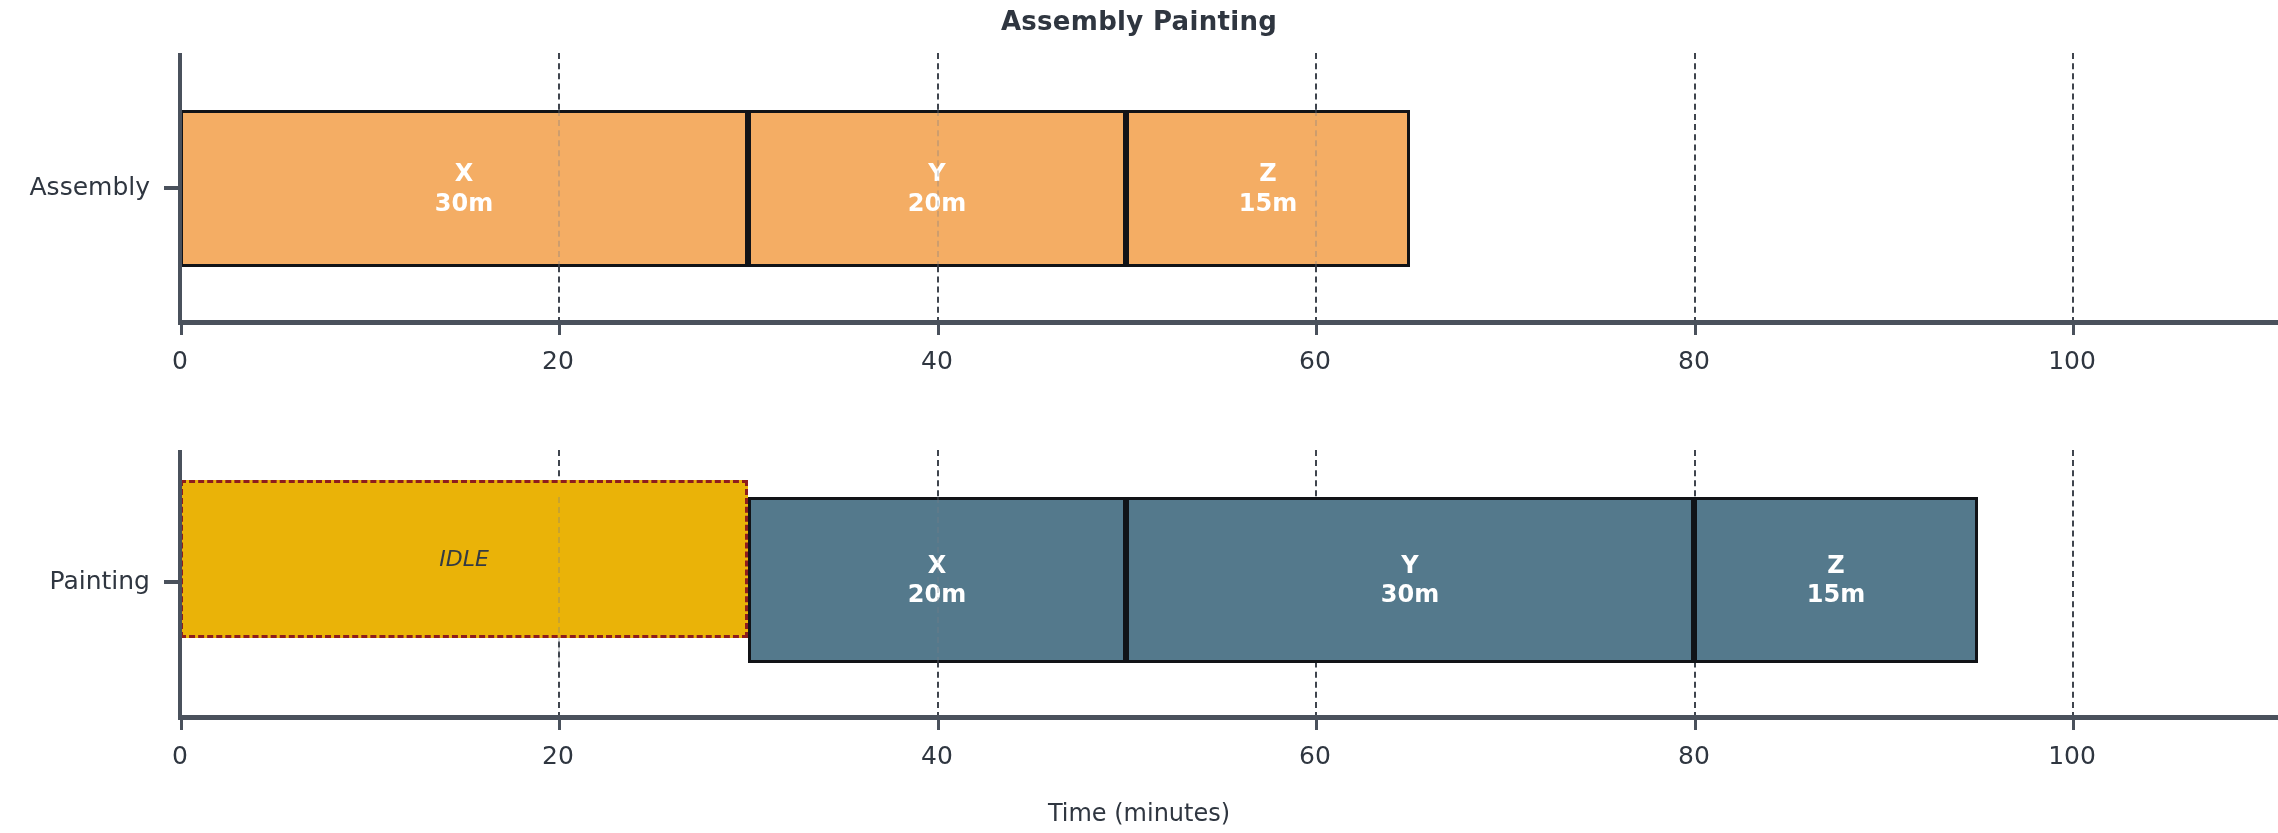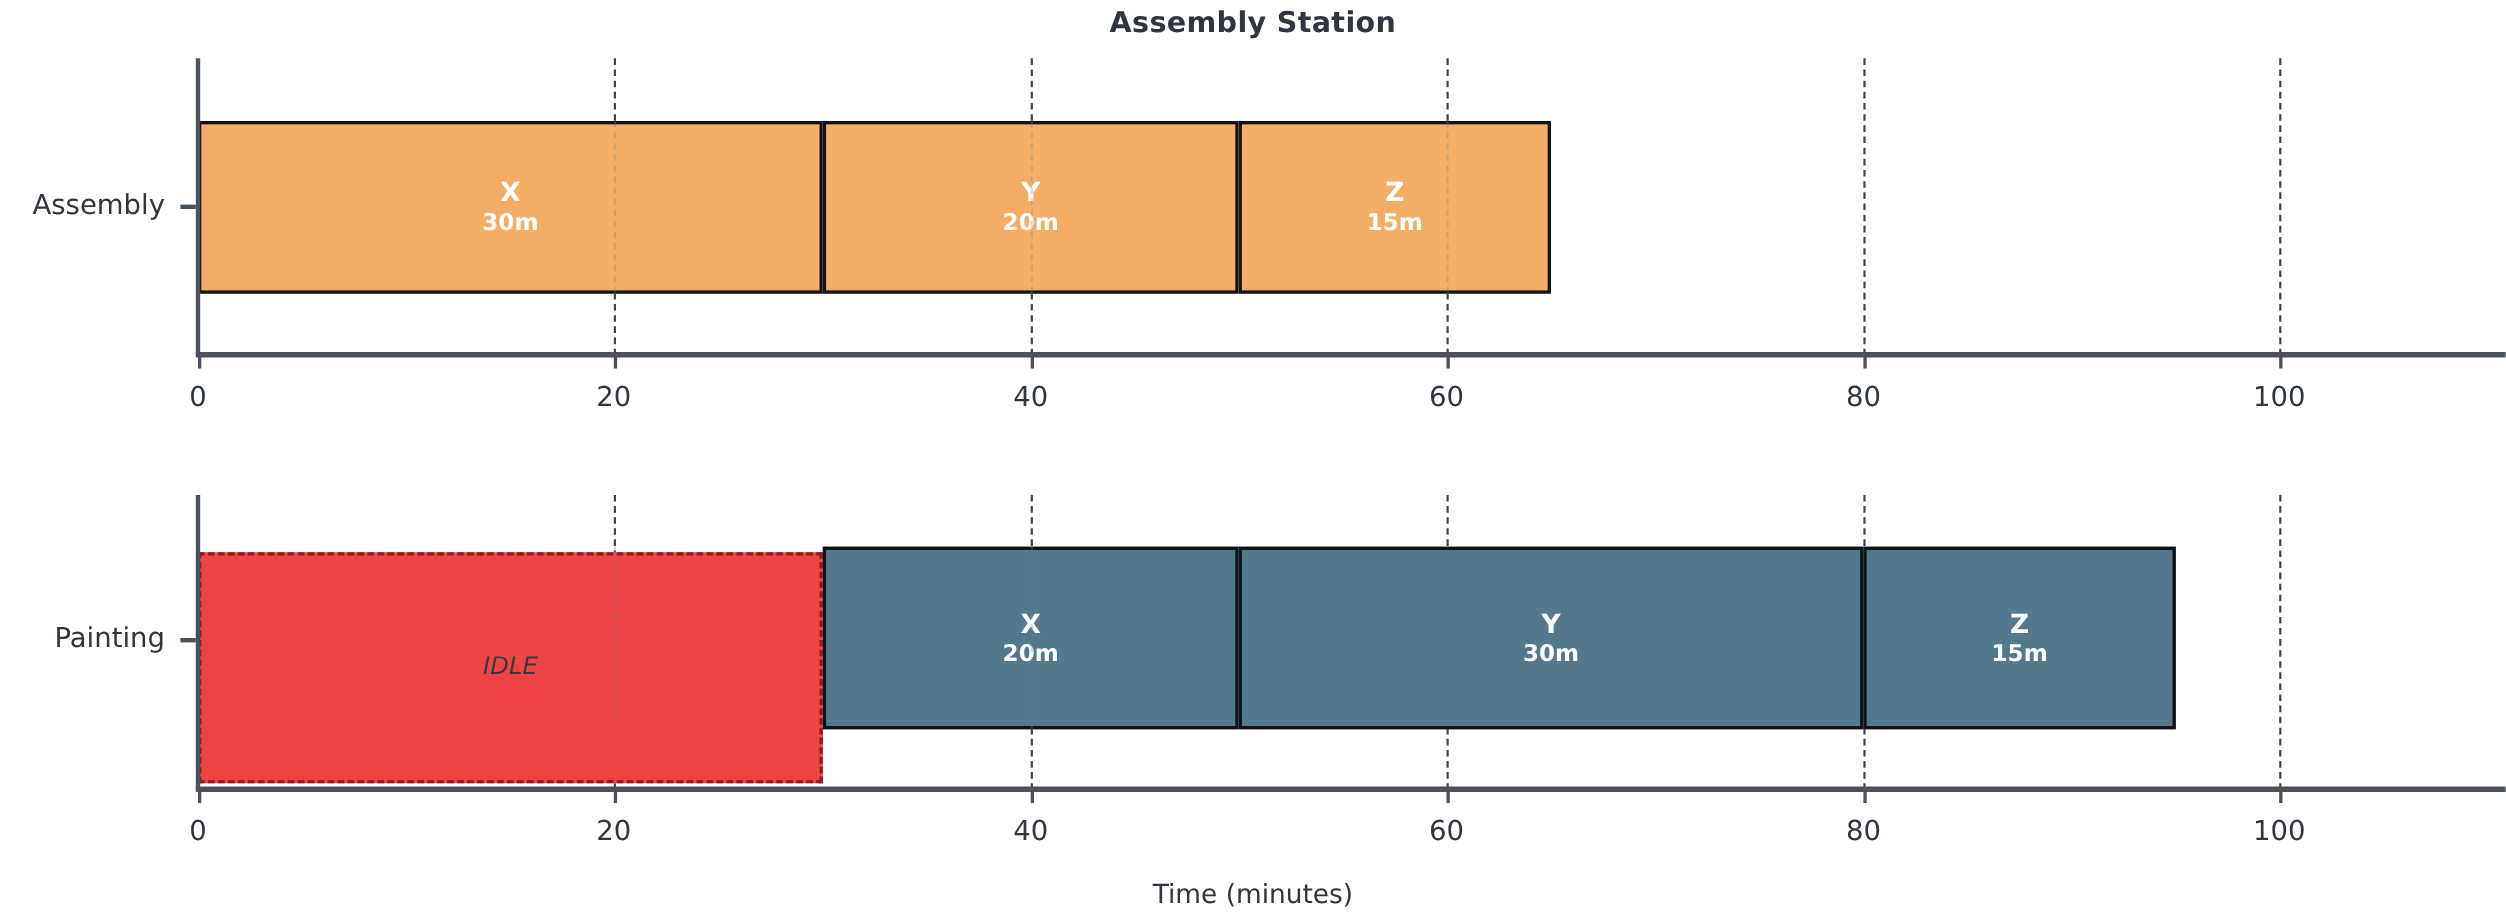--- a/index.html
+++ b/index.html
@@ -146,42 +146,42 @@
   }
   .bar-label {
     font-size: 24px;
     font-weight: bold;
     color: #ffffff;
     line-height: 1.22;
     text-align: center;
     pointer-events: none;
   }
   .bar-dur {
-    font-size: 21px;
+    font-size: 24px;
     font-weight: bold;
     color: #ffffff;
     line-height: 1.22;
     text-align: center;
     pointer-events: none;
   }
   .bar.idle .bar-label {
     font-style: italic;
     font-weight: normal;
     font-size: 22px;
     color: #333a44;
   }
 </style>
 </head>
 <body>
 
 <div class="figure">
 
   <div class="panel assembly">
 
-    <div class="panel-title">Assembly Station</div>
+    <div class="panel-title">Assembly Painting</div>
 
     <div class="plot">
 
       <div class="gridline" style="left:378px;"></div>
       <div class="gridline" style="left:757px;"></div>
       <div class="gridline" style="left:1135px;"></div>
       <div class="gridline" style="left:1514px;"></div>
       <div class="gridline" style="left:1892px;"></div>
 
       <div class="bar" style="left:0px; width:568px; top:57px; height:157px; background:#f4ad64;">
@@ -230,21 +230,21 @@
 
 
     <div class="plot">
 
       <div class="gridline" style="left:378px;"></div>
       <div class="gridline" style="left:757px;"></div>
       <div class="gridline" style="left:1135px;"></div>
       <div class="gridline" style="left:1514px;"></div>
       <div class="gridline" style="left:1892px;"></div>
 
-      <div class="bar idle" style="left:0px; width:568px; top:52px; height:210px; background:#ef4444;">
+      <div class="bar idle" style="left:0px; width:568px; top:30px; height:158px; background:#eab308;">
         <span class="bar-label">IDLE</span>
       </div>
 
       <div class="bar" style="left:568px; width:378px; top:47px; height:166px; background:#54798c;">
         <span class="bar-label">X</span>
         <span class="bar-dur">20m</span>
       </div>
 
       <div class="bar" style="left:946px; width:568px; top:47px; height:166px; background:#54798c;">
         <span class="bar-label">Y</span>

